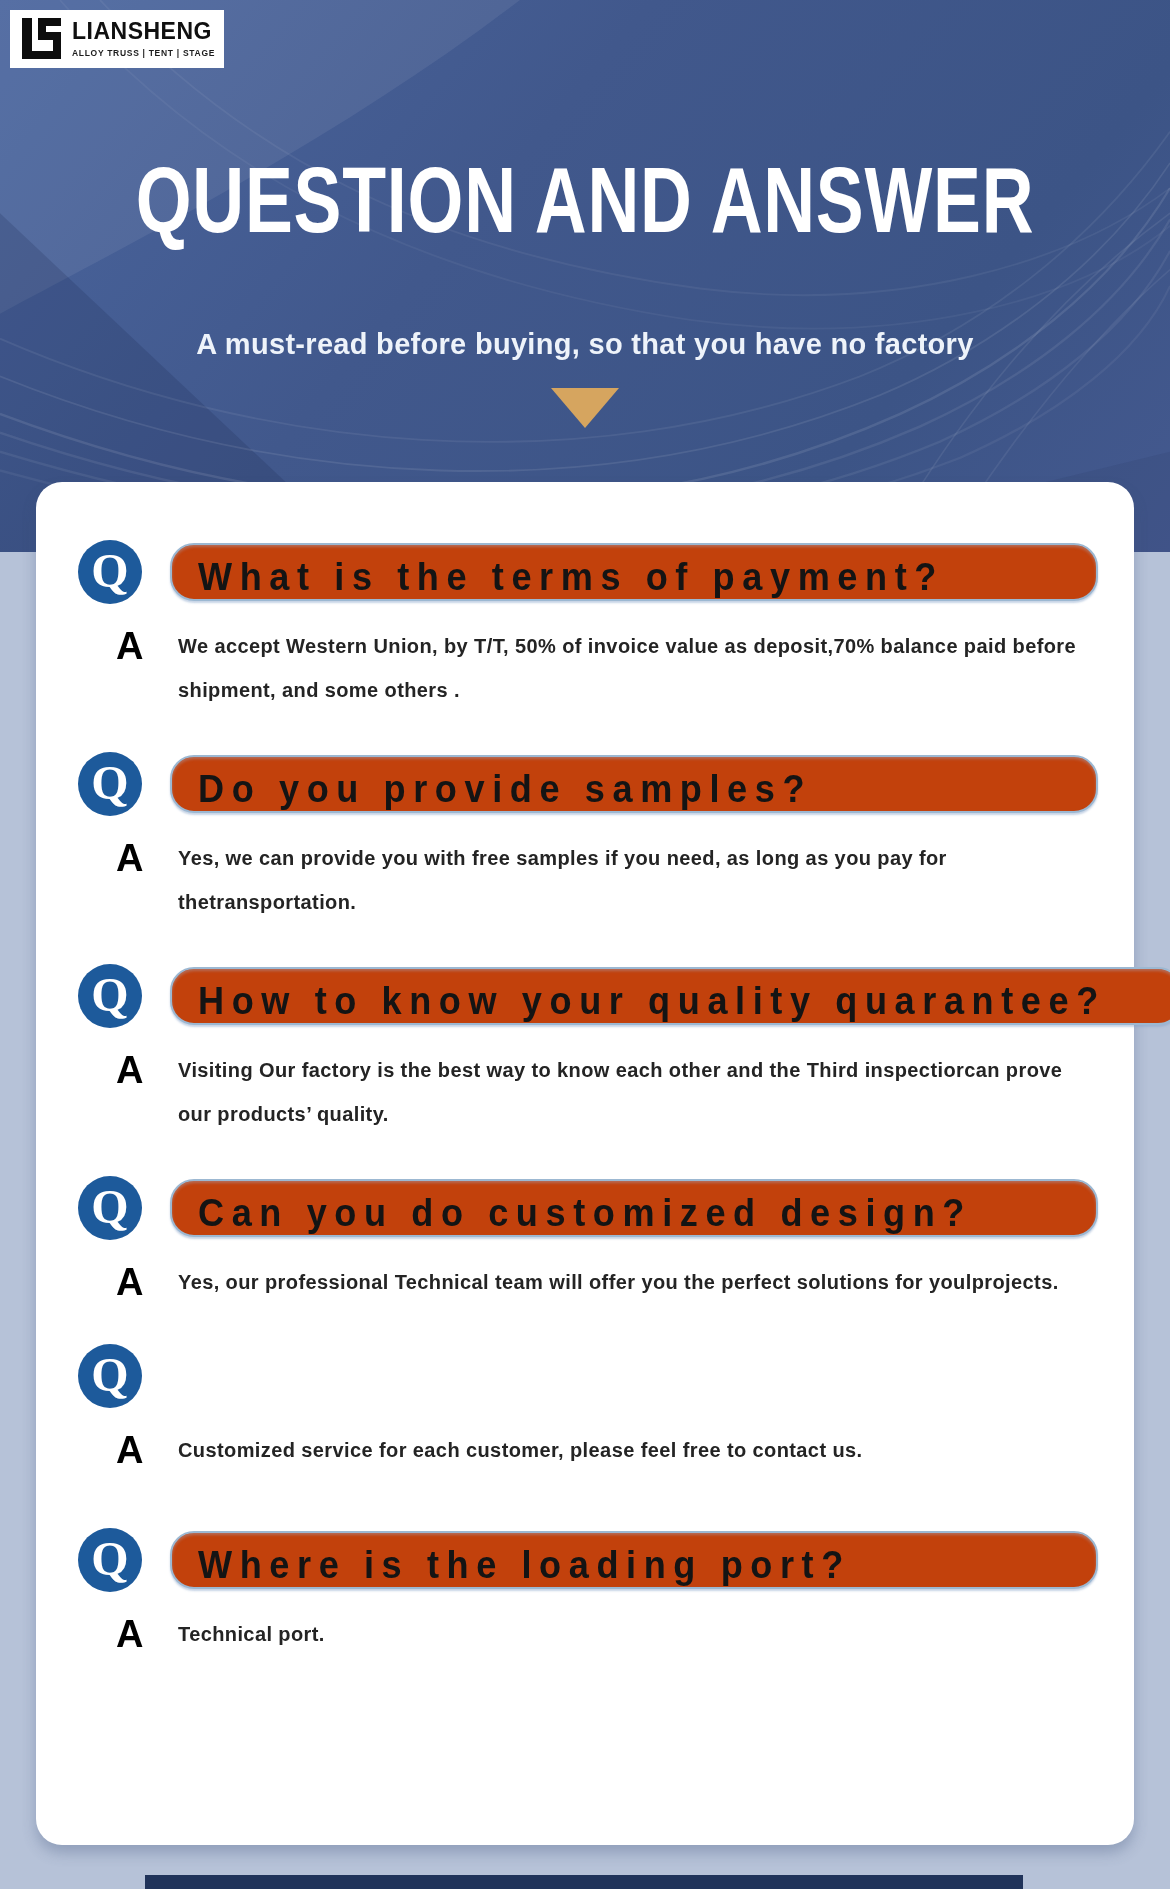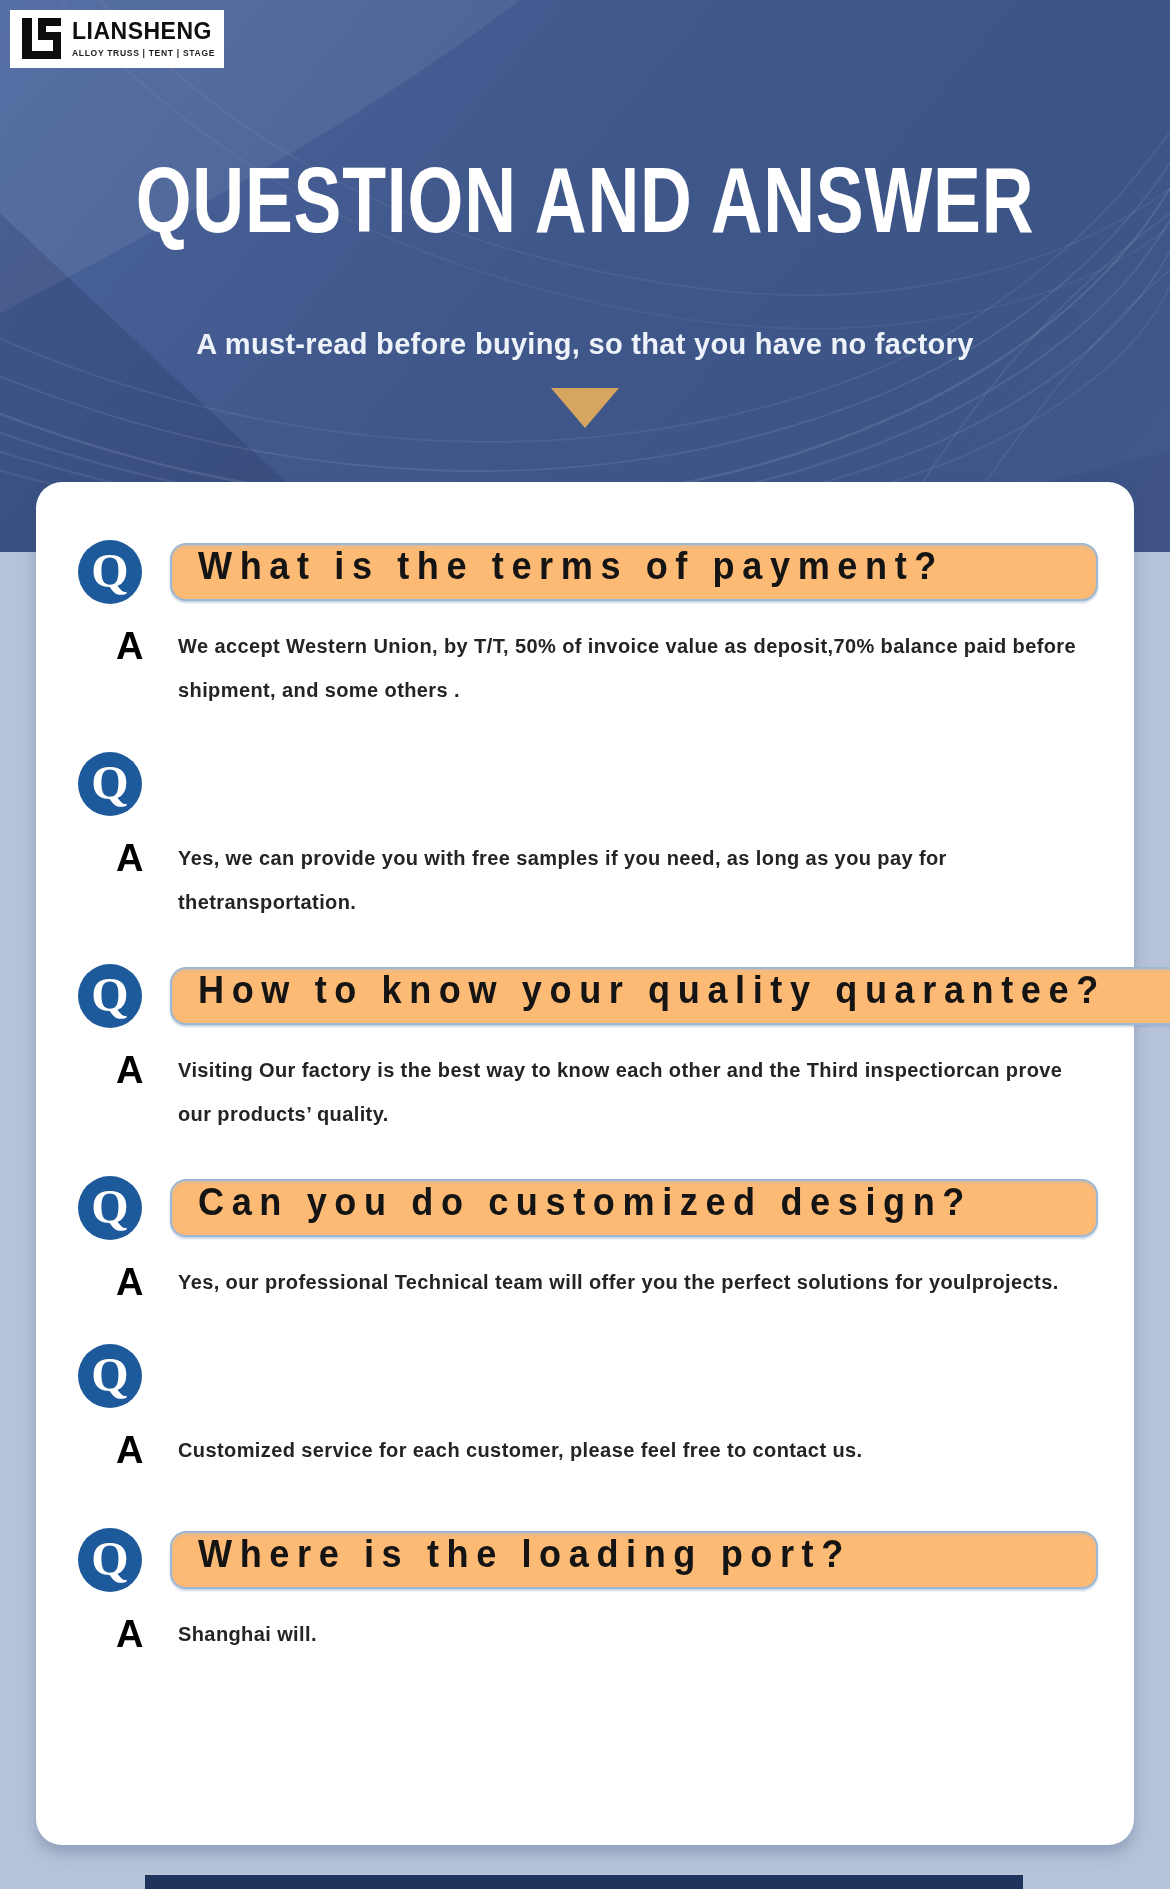--- a/index.html
+++ b/index.html
@@ -49,23 +49,23 @@
   .qa-item:nth-child(6){margin-top:56px;}
   .q-row{display:flex;align-items:center;margin-bottom:20px;}
   .q-icon{
     width:64px;height:64px;flex:0 0 64px;border-radius:50%;
     background:var(--q-blue,#1d5a9b);color:#ffffff;
     display:flex;align-items:center;justify-content:center;
     font-family:"Liberation Serif",serif;font-weight:bold;font-size:48px;line-height:1;
     padding-bottom:2px;box-sizing:border-box;
   }
   .q-box{
-    flex:1;margin-left:28px;height:58px;background:#fdba74;
-    border:2px solid var(--box-border,#9cb8d2);border-radius:16px;
-    display:flex;align-items:flex-start;padding:0 26px;box-sizing:border-box;
+    flex:1;margin-left:28px;height:58px;background:#c2410c;
+    border:2px solid var(--box-border,#9cb8d2);border-radius:24px;
+    display:flex;align-items:flex-end;padding:0 26px;box-sizing:border-box;
     box-shadow:0 2px 2px rgba(130,160,200,0.45), inset 0 2px 3px rgba(160,190,225,0.35);
   }
   .q-text{
     font-size:38px;font-weight:bold;color:#141414;letter-spacing:8px;
     white-space:nowrap;transform:scaleX(0.95);transform-origin:left center;
   }
   .a-row{display:flex;align-items:flex-start;margin:0 0 40px 38px;}
   .a-letter{
     font-size:38px;font-weight:bold;color:#000000;
     width:62px;flex:0 0 62px;line-height:44px;
@@ -138,20 +138,23 @@
       <span class="a-letter">A</span>
       <p class="a-text">We accept Western Union, by T/T, 50% of invoice value as deposit,70% balance paid before shipment, and some others .</p>
     </div>
   </div>
 
   <div class="qa-item">
     <div class="q-row">
       <div class="q-icon">
         <span>Q</span>
       </div>
+      <div class="q-box">
+        <span class="q-text">Do you provide samples?</span>
+      </div>
     </div>
     <div class="a-row">
       <span class="a-letter">A</span>
       <p class="a-text">Yes, we can provide you with free samples if you need, as long as you pay for thetransportation.</p>
     </div>
   </div>
 
   <div class="qa-item">
     <div class="q-row">
       <div class="q-icon">
@@ -198,20 +201,20 @@
     <div class="q-row">
       <div class="q-icon">
         <span>Q</span>
       </div>
       <div class="q-box">
         <span class="q-text">Where is the loading port?</span>
       </div>
     </div>
     <div class="a-row">
       <span class="a-letter">A</span>
-      <p class="a-text">Shanghai will.</p>
+      <p class="a-text">Technical port.</p>
     </div>
   </div>
 </div>
   </div>
 
   <div class="bottom-strip"></div>
 </div>
 
 </body></html>

